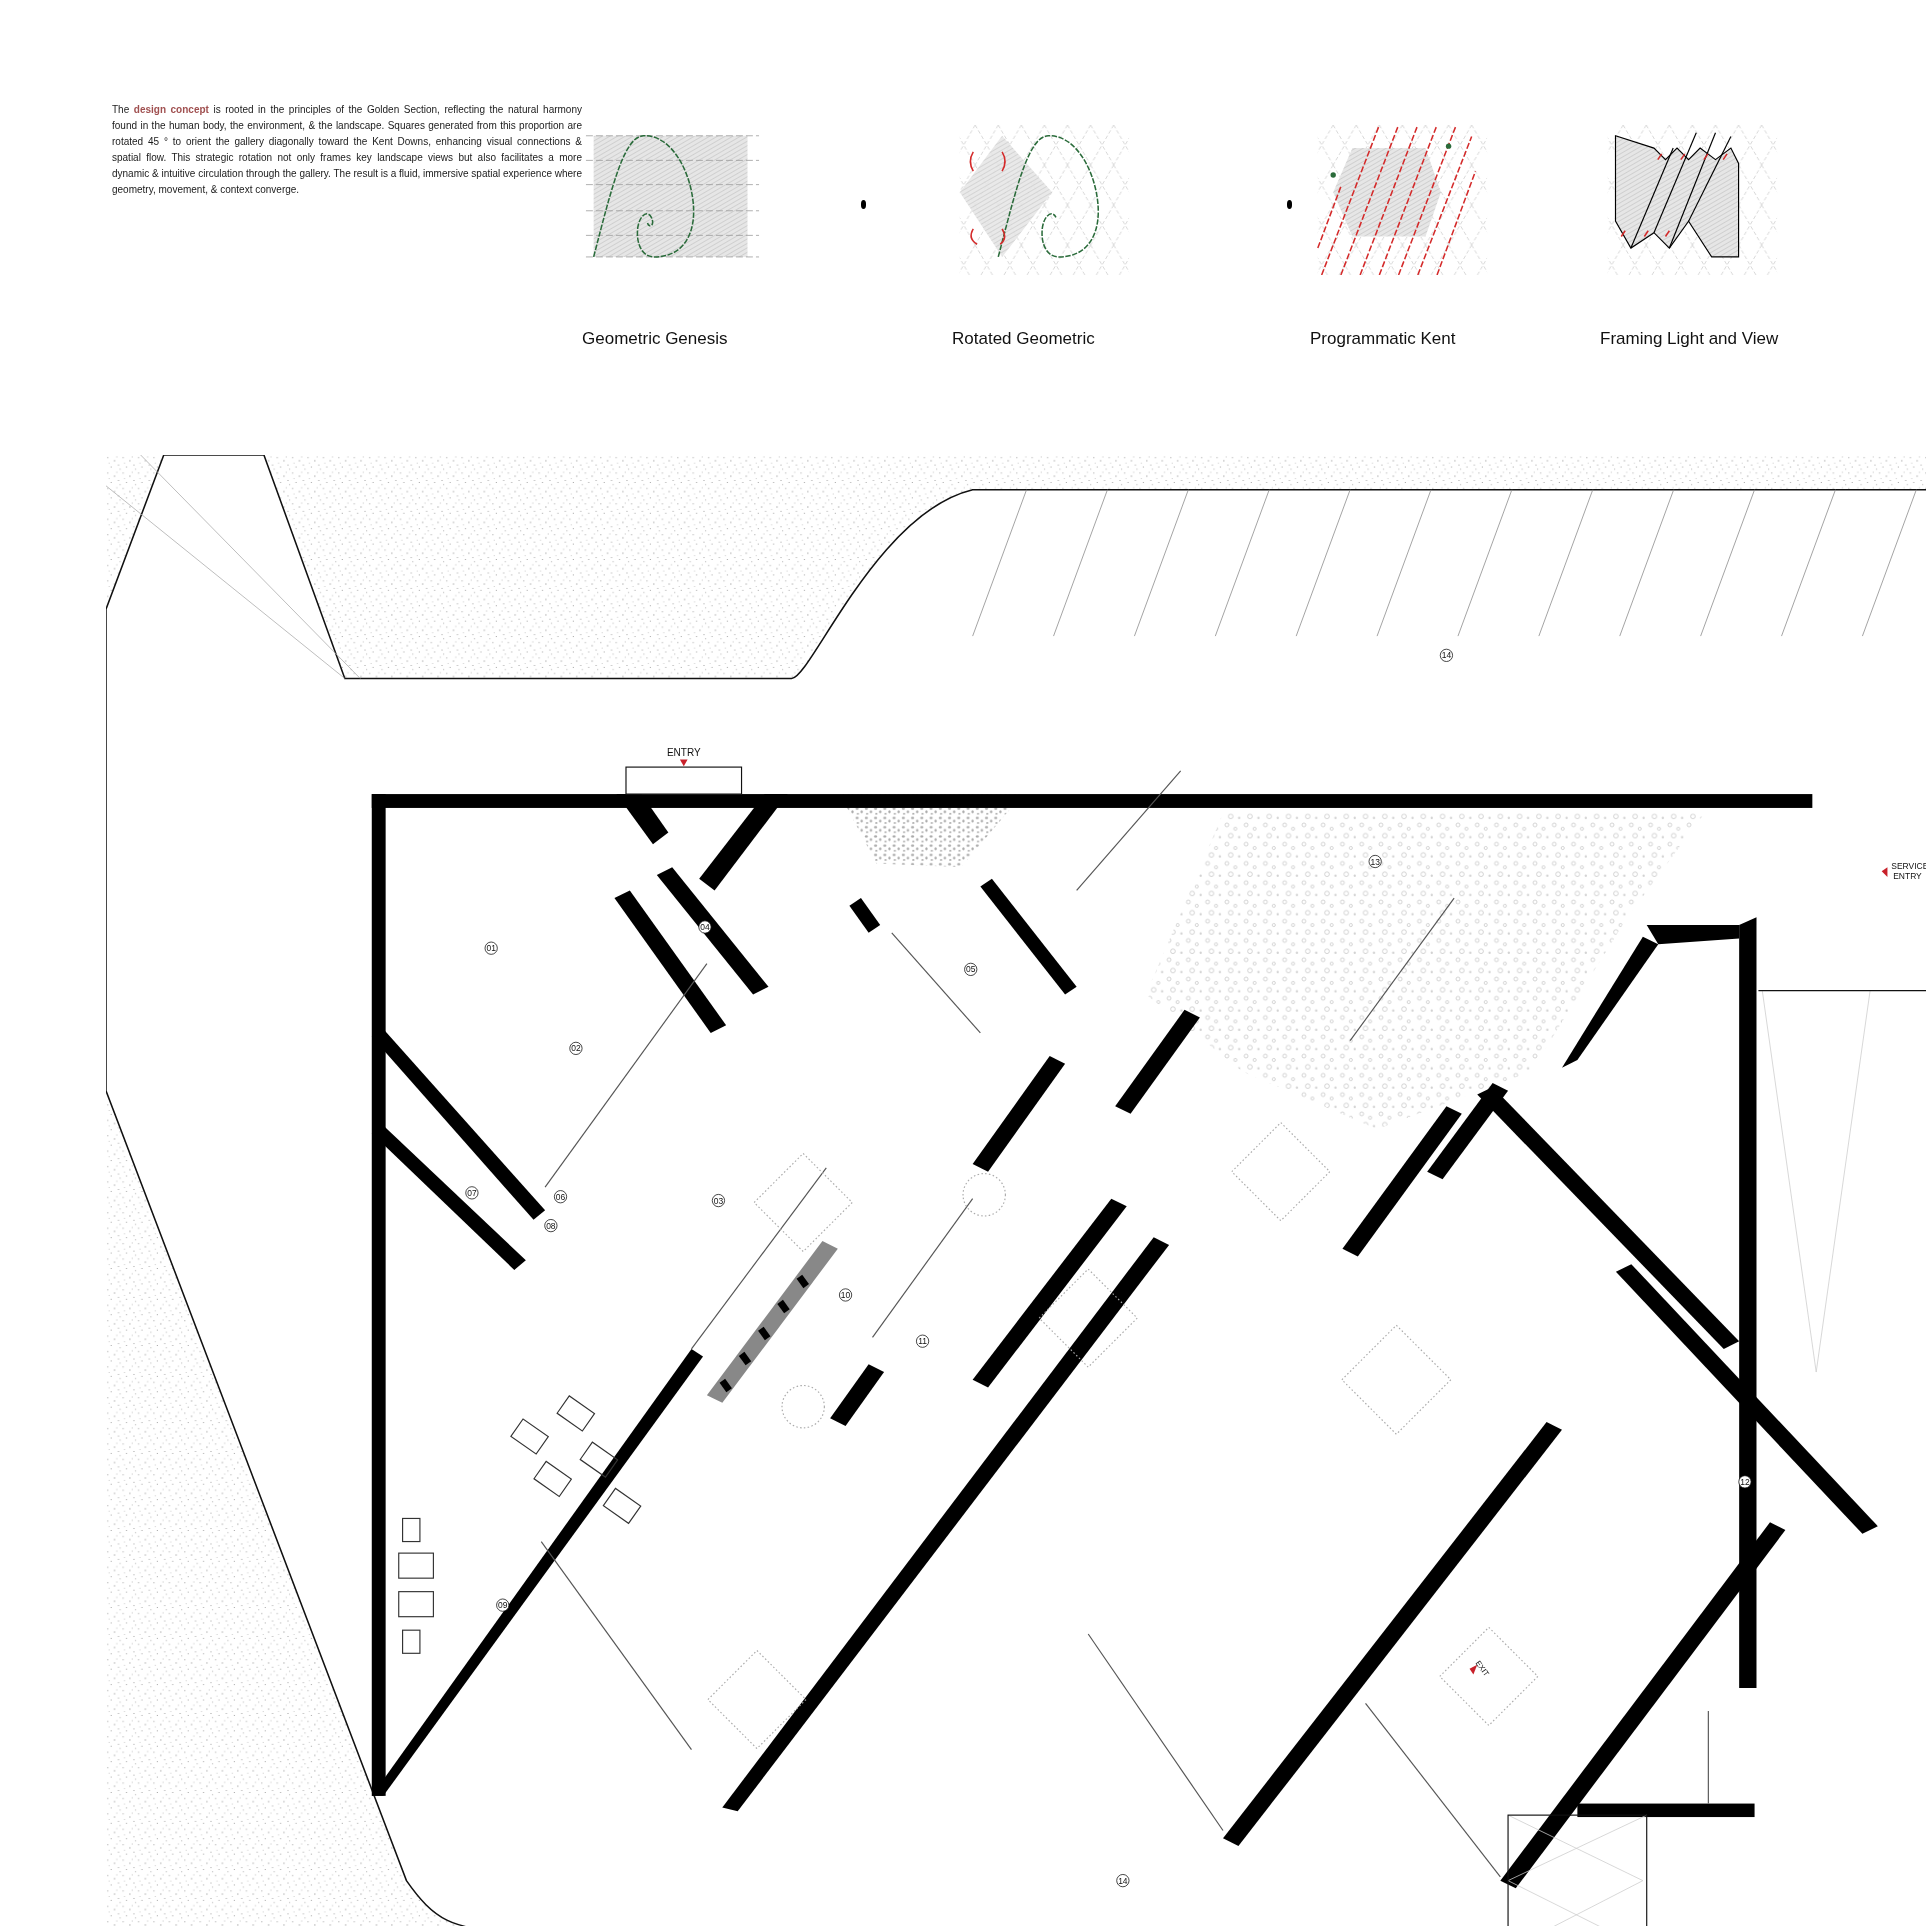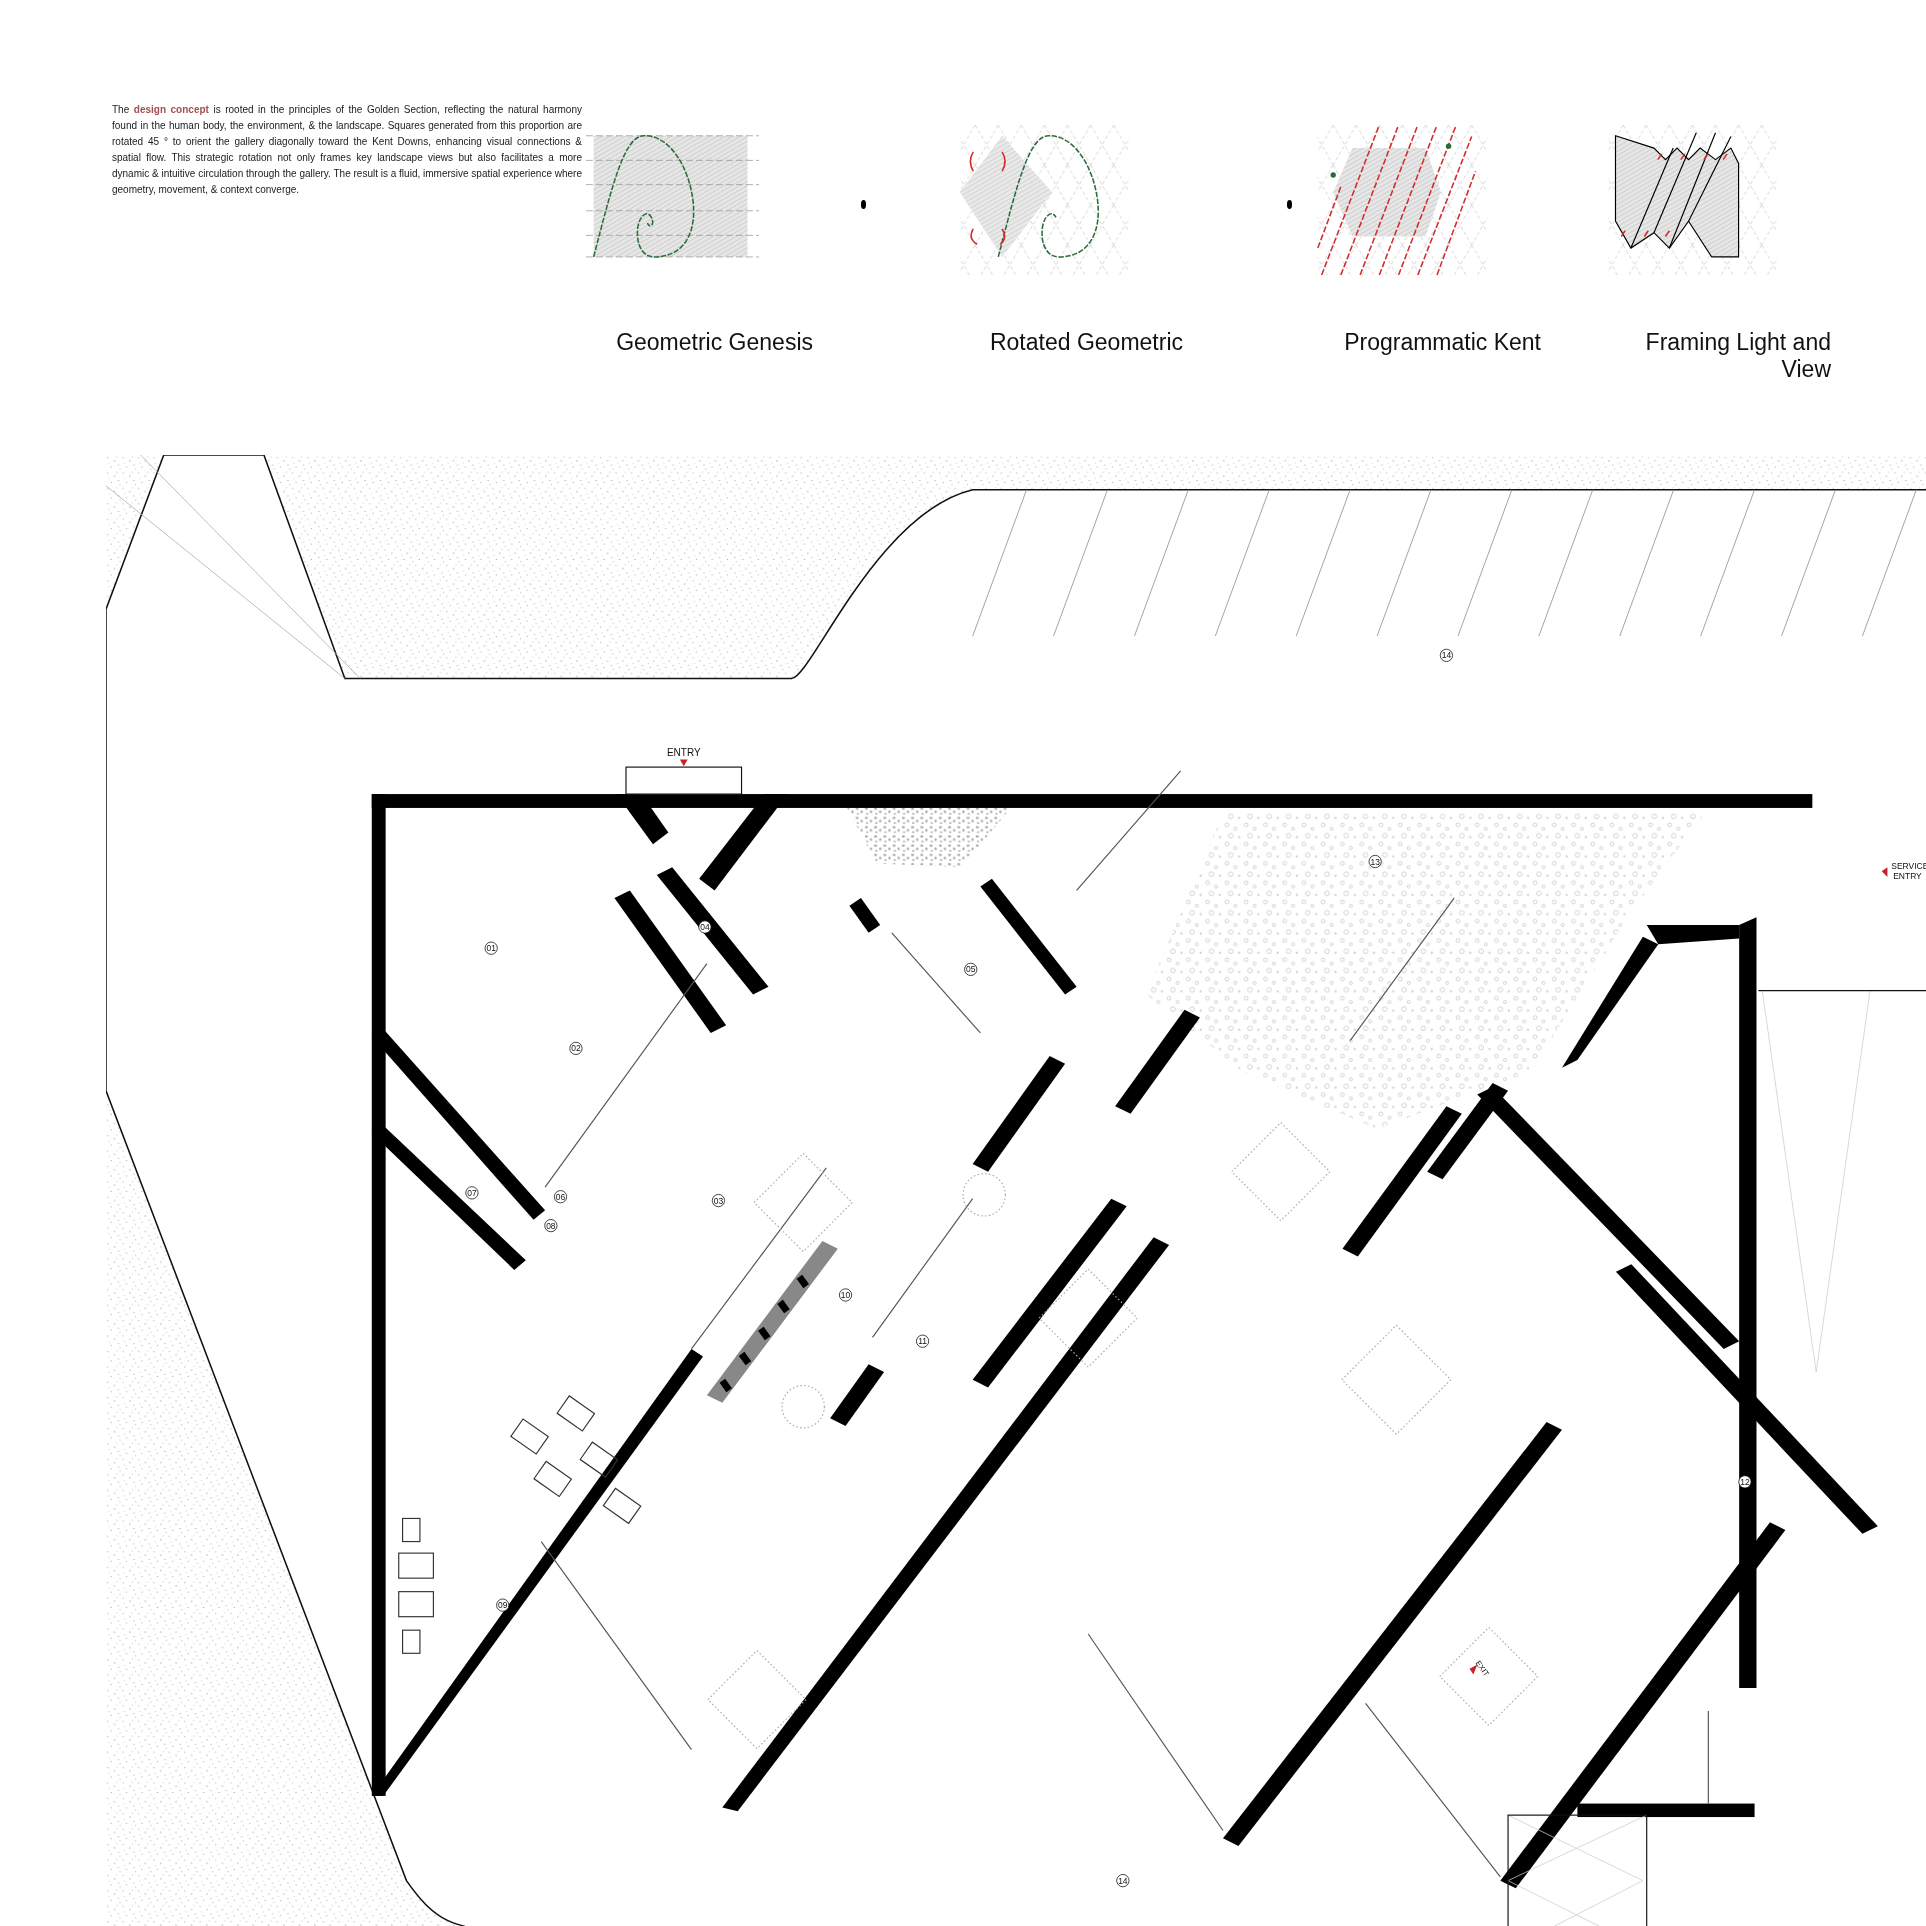--- a/index.html
+++ b/index.html
@@ -8,21 +8,21 @@
   .abs { position:absolute; }
 
   
   .intro { left:112px; top:102px; width:470px; font-size:10px; line-height:16px;
            text-align:justify; color:#1a1a1a; }
   .intro .hl { color:#a05050; font-weight:bold; }
 
   
   .concept { top:125px; width:231px; height:231px; }
   .concept svg { width:231px; height:150px; display:block; }
-  .concept-label { position:absolute; top:204px; width:100%; text-align:right; font-size:23px; color:#111; }
+  .concept-label { position:absolute; top:204px; width:100%; text-align:left; font-size:17px; color:#111; }
   .bullet { width:5.4px; height:8.5px; border-radius:50%; background:#000; top:200px; }
 
   
   .plan-frame { left:106px; top:455px; width:2261px; height:1547px; }
   .plan-frame svg { width:100%; height:100%; display:block; }
 
   
   .legend { left:2410px; top:1735px; width:501px; }
 
   .room-tag { font-size:22px; fill:#111; font-family:"Liberation Sans", sans-serif; }

